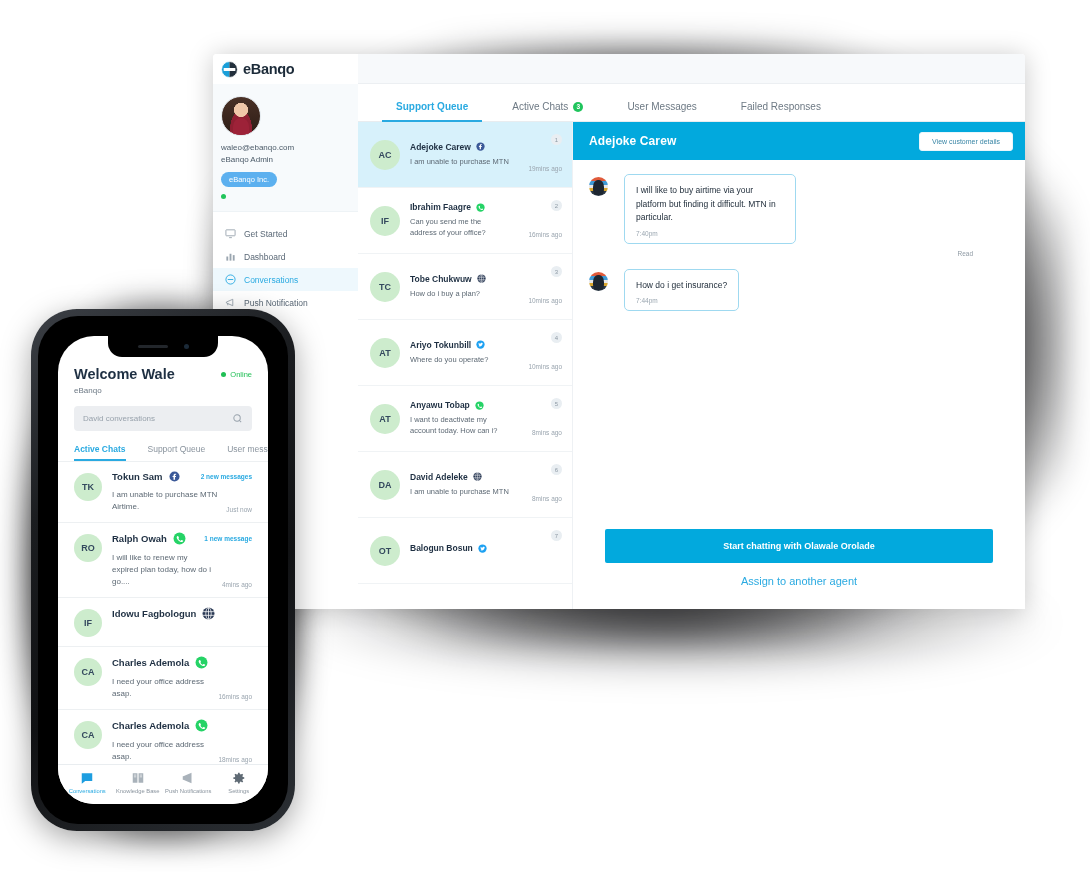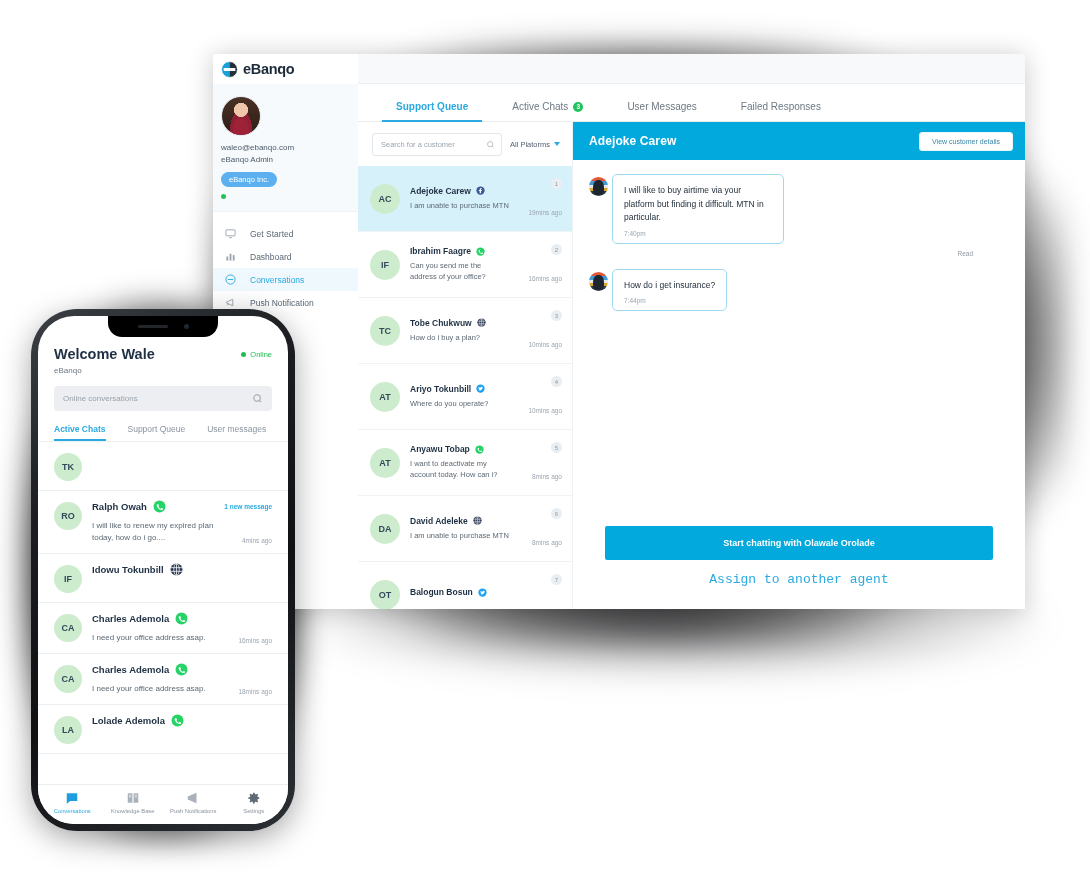--- a/index.html
+++ b/index.html
@@ -83,21 +83,21 @@
   .d-email { font-size: 8px; color: #4b5a68; margin-top: 7px; }
   .d-role { font-size: 8px; color: #4b5a68; margin-top: 3px; }
   .d-company {
     margin-top: 8px; background: #5cb0ef; color: #fff;
     font-size: 7.5px; padding: 3px 8px; border-radius: 10px;
   }
   .d-dot { width: 5px; height: 5px; border-radius: 50%; background: #21c45b; margin-top: 7px; }
 
   .d-nav { padding-top: 10px; flex: 1; }
   .d-nav-item {
-    display: flex; align-items: center; gap: 14px;
+    display: flex; align-items: center; gap: 8px;
     height: 23px; padding-left: 12px;
     font-size: 8.5px; color: #5a6876;
   }
   .d-nav-item.active { background: #eef8fd; color: #2aaae1; }
   .d-nav-ico { width: 11px; height: 11px; flex: 0 0 11px; display:block; }
 
   .d-main { flex: 1; background: #fff; display: flex; flex-direction: column; min-width: 0; }
   .d-topstrip { height: 30px; background: #f7f9fb; border-bottom: 1px solid #eceff2; }
   .d-tabs {
     height: 38px; display: flex; align-items: flex-end;
@@ -167,21 +167,21 @@
   .chat-head {
     height: 38px; background: #02a9dd; display: flex; align-items: center;
     justify-content: space-between; padding: 0 12px 0 16px;
   }
   .chat-title { color: #fff; font-size: 12px; font-weight: bold; letter-spacing: .1px; }
   .chat-head-btn {
     background: #fff; color: #3a86a6; font-size: 7px;
     padding: 5px 12px; border-radius: 3px; border: 1px solid #eaf6fb;
   }
   .chat-body { flex: 1; padding: 14px 16px 0 16px; overflow: hidden; }
-  .msg-row { display: flex; align-items: flex-start; gap: 4px; margin-bottom: 14px; }
+  .msg-row { display: flex; align-items: flex-start; gap: 16px; margin-bottom: 14px; }
   .msg-row.out { justify-content: flex-end; }
   .m-av {
     width: 19px; height: 19px; flex: 0 0 19px; border-radius: 50%;
     overflow: hidden; margin-top: 3px;
     background: linear-gradient(#2f3b47, #1c242c);
     position: relative;
   }
   .m-av.cust {
     background:
       linear-gradient(180deg, #e05a3a 0 22%, #3f9ad6 22% 40%, #e8e8ea 40% 58%, #d9a62e 58% 74%, #2d3a46 74% 100%);
@@ -209,34 +209,34 @@
   }
   .bubble-out .btxt { font-size: 8.5px; color: #fff; line-height: 1.6; }
   .bubble-out .btime { font-size: 6.5px; color: #cbeaf7; margin-top: 5px; }
   .read-mark { font-size: 6.5px; color: #8f9aa4; text-align: right; margin: -8px 36px 12px 0; }
 
   .chat-foot { padding: 0 32px 22px; }
   .start-btn {
     background: #02a9dd; color: #fff; font-size: 9px; font-weight: bold;
     text-align: center; padding: 12px 0; border-radius: 2px;
   }
-  .assign-link { text-align: center; font-size: 13px; color: #2aaae1; margin-top: 12px; font-family: Liberation Mono, monospace; }
+  .assign-link { text-align: center; font-size: 11px; color: #2aaae1; margin-top: 12px; }
 
   
   .phone-outer {
     position: absolute; left: 31px; top: 281px;
     width: 264px; height: 522px;
     background: linear-gradient(145deg,#3c4046,#1b1d20 30%,#101113 60%,#2c3035);
     border-radius: 46px;
     padding: 7px;
     box-shadow: 0 8px 30px rgba(0,0,0,0.35);
   }
   .phone-inner {
     width: 100%; height: 100%; background: #000;
-    border-radius: 40px; padding: 0;
+    border-radius: 40px; padding: 20px;
   }
   .phone-screen {
     position: relative; width: 100%; height: 100%;
     background: #fff; border-radius: 36px; overflow: hidden;
     display: flex; flex-direction: column;
   }
   .notch {
     position: absolute; left: 50%; transform: translateX(-50%); top: 0;
     width: 110px; height: 21px; background: #000;
     border-radius: 0 0 14px 14px; z-index: 5;
@@ -380,33 +380,20 @@
           <span>User Messages</span>
         </div>
         <div class="d-tab">
           <span>Failed Responses</span>
         </div>
       </div>
 
       <div class="d-body">
 
         <div class="d-list-col">
-          <div class="d-searchbar">
-            <div class="d-search-input">
-              <span>Search for a customer</span>
-              <svg width="9" height="9" viewBox="0 0 24 24" fill="none" stroke="#b4bec7" stroke-width="2.4">
-                  <circle cx="11" cy="11" r="7"></circle>
-                  <path d="M20 20l-4-4"></path>
-                </svg>
-            </div>
-            <div class="d-platform">
-              <span>All Platorms</span>
-              <i class="caret"></i>
-            </div>
-          </div>
 
           <div class="d-list">
 
             <div class="conv selected">
               <div class="conv-av">AC</div>
               <div class="conv-mid">
                 <div class="conv-name-row">
                   <span class="conv-name">Adejoke Carew</span>
                   <svg class="ch-ico" viewBox="0 0 24 24">
                       <circle cx="12" cy="12" r="11" fill="#3b5998"></circle>
@@ -587,38 +574,54 @@
           <div class="ph-title-row">
             <div class="ph-title">Welcome Wale</div>
             <div class="ph-online">
               <span class="dt"></span>
               <span>Online</span>
             </div>
           </div>
           <div class="ph-sub">eBanqo</div>
 
           <div class="ph-search">
-            <span>Online conversations</span>
+            <span>David conversations</span>
             <svg width="11" height="11" viewBox="0 0 24 24" fill="none" stroke="#98a2ac" stroke-width="2.2">
                 <circle cx="11" cy="11" r="7"></circle>
                 <path d="M20 20l-4.2-4.2"></path>
               </svg>
           </div>
 
           <div class="ph-tabs">
             <div class="ph-tab active">Active Chats</div>
             <div class="ph-tab">Support Queue</div>
             <div class="ph-tab">User messages</div>
           </div>
         </div>
 
         <div class="ph-list">
 
           <div class="ph-conv">
             <div class="ph-av">TK</div>
+            <div class="ph-cbody">
+              <div class="ph-crow1">
+                <div class="ph-cname-wrap">
+                  <span class="ph-cname">Tokun Sam</span>
+                  <svg class="ch-ico" style="width:11px;height:11px;flex:0 0 11px" viewBox="0 0 24 24">
+                      <circle cx="12" cy="12" r="11" fill="#3b5998"></circle>
+                      <path d="M13.2 19v-6h2l.3-2.3h-2.3V9.2c0-.66.2-1.1 1.13-1.1H15.6V6.06c-.26-.04-1.14-.11-2.17-.11-2.15 0-3.6 1.3-3.6 3.7V10.7H7.8V13h2.03v6z" fill="#fff"></path>
+                    </svg>
+                </div>
+                <span class="ph-new">2 new messages</span>
+              </div>
+              <div class="ph-crow2">
+                <div class="ph-cmsg">I am unable to purchase MTN Airtime.</div>
+                <div class="ph-ctime">Just now</div>
+              </div>
+            </div>
           </div>
 
           <div class="ph-conv">
             <div class="ph-av">RO</div>
             <div class="ph-cbody">
               <div class="ph-crow1">
                 <div class="ph-cname-wrap">
                   <span class="ph-cname">Ralph Owah</span>
                   <svg class="ch-ico" style="width:13px;height:13px;flex:0 0 13px" viewBox="0 0 24 24">
                       <circle cx="12" cy="12" r="11" fill="#25d366"></circle>
@@ -632,21 +635,21 @@
                 <div class="ph-ctime">4mins ago</div>
               </div>
             </div>
           </div>
 
           <div class="ph-conv">
             <div class="ph-av">IF</div>
             <div class="ph-cbody">
               <div class="ph-crow1">
                 <div class="ph-cname-wrap">
-                  <span class="ph-cname">Idowu Tokunbill</span>
+                  <span class="ph-cname">Idowu Fagbologun</span>
                   <svg class="ch-ico" style="width:13px;height:13px;flex:0 0 13px" viewBox="0 0 24 24">
                       <circle cx="12" cy="12" r="11" fill="#2b3a55"></circle>
                       <g fill="none" stroke="#fff" stroke-width="1.4">
                         <ellipse cx="12" cy="12" rx="5" ry="11"></ellipse>
                         <path d="M1.6 8.6h20.8M1.6 15.4h20.8M12 1v22"></path>
                       </g>
                     </svg>
                 </div>
                 <span class="ph-new"></span>
               </div>

